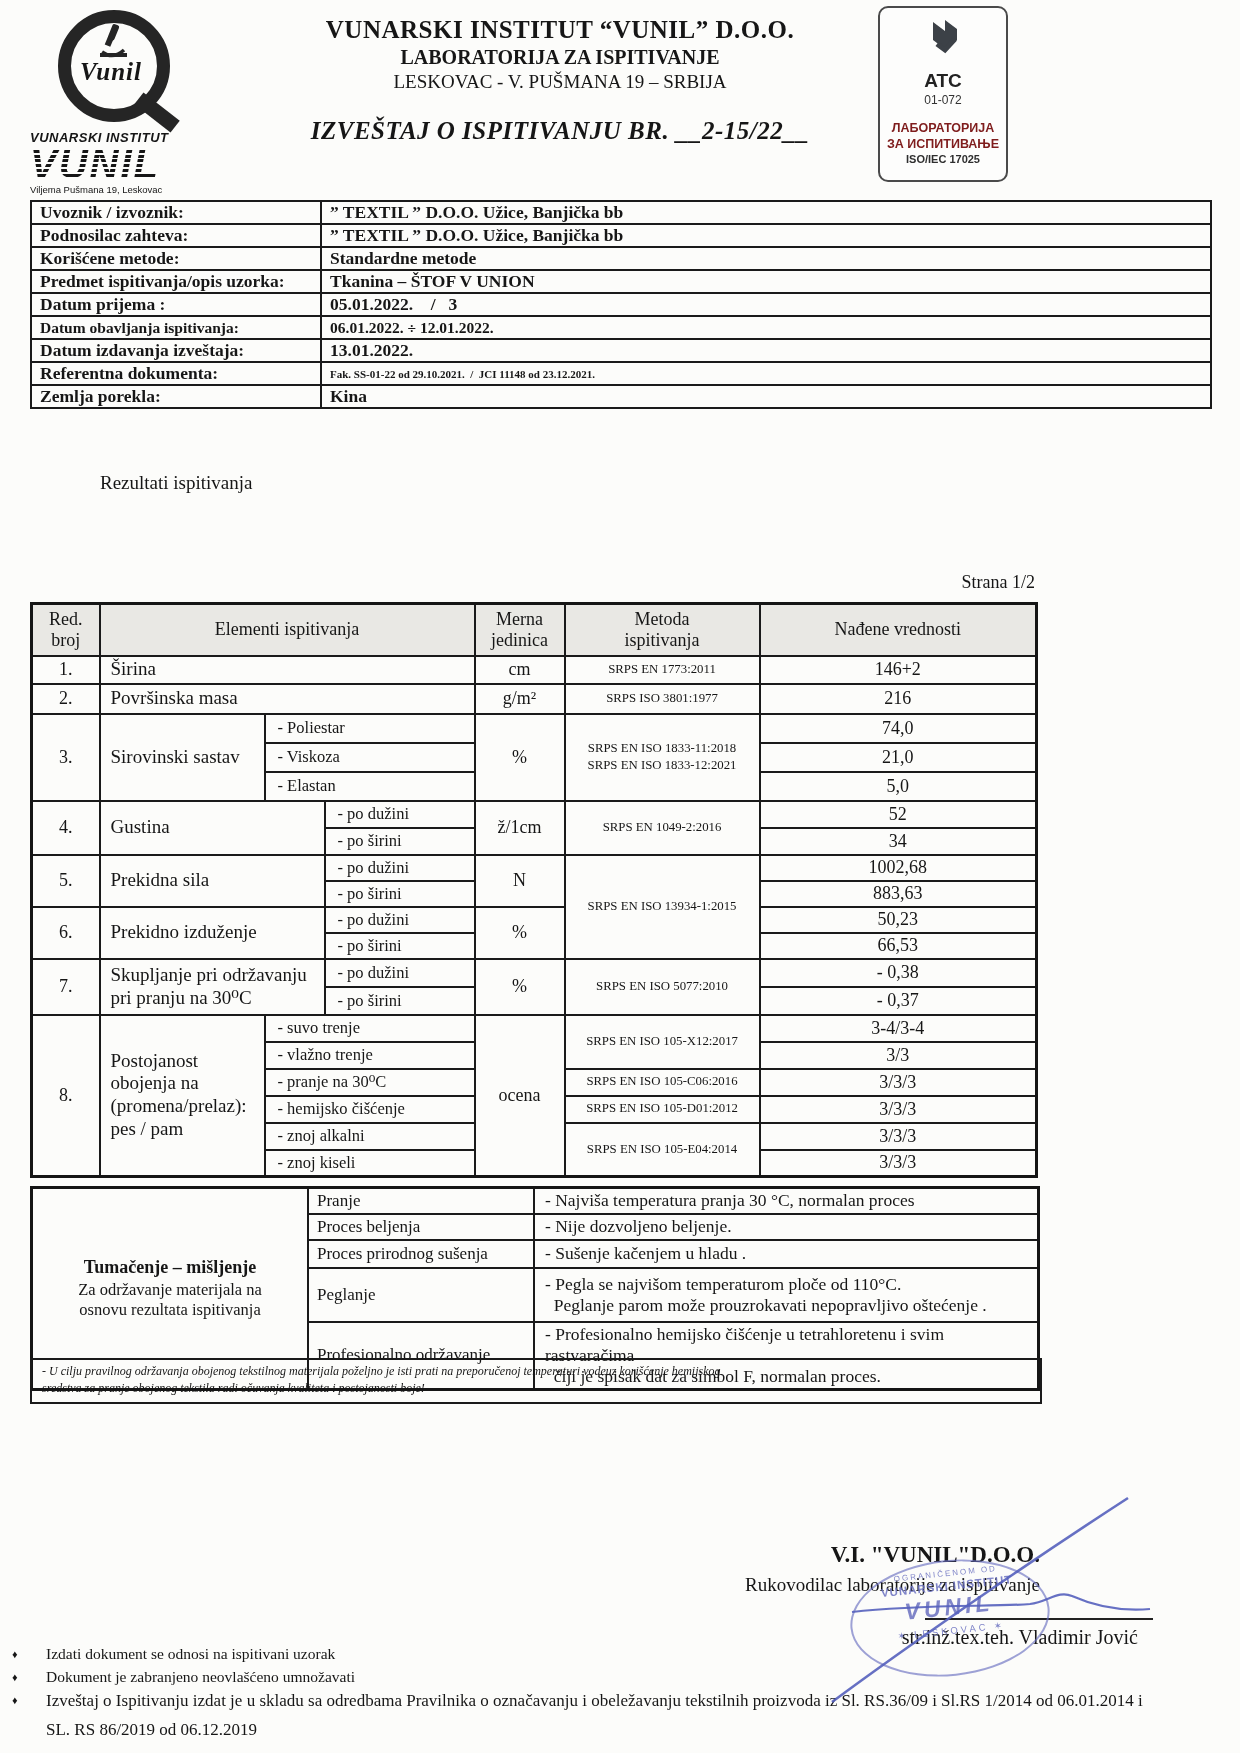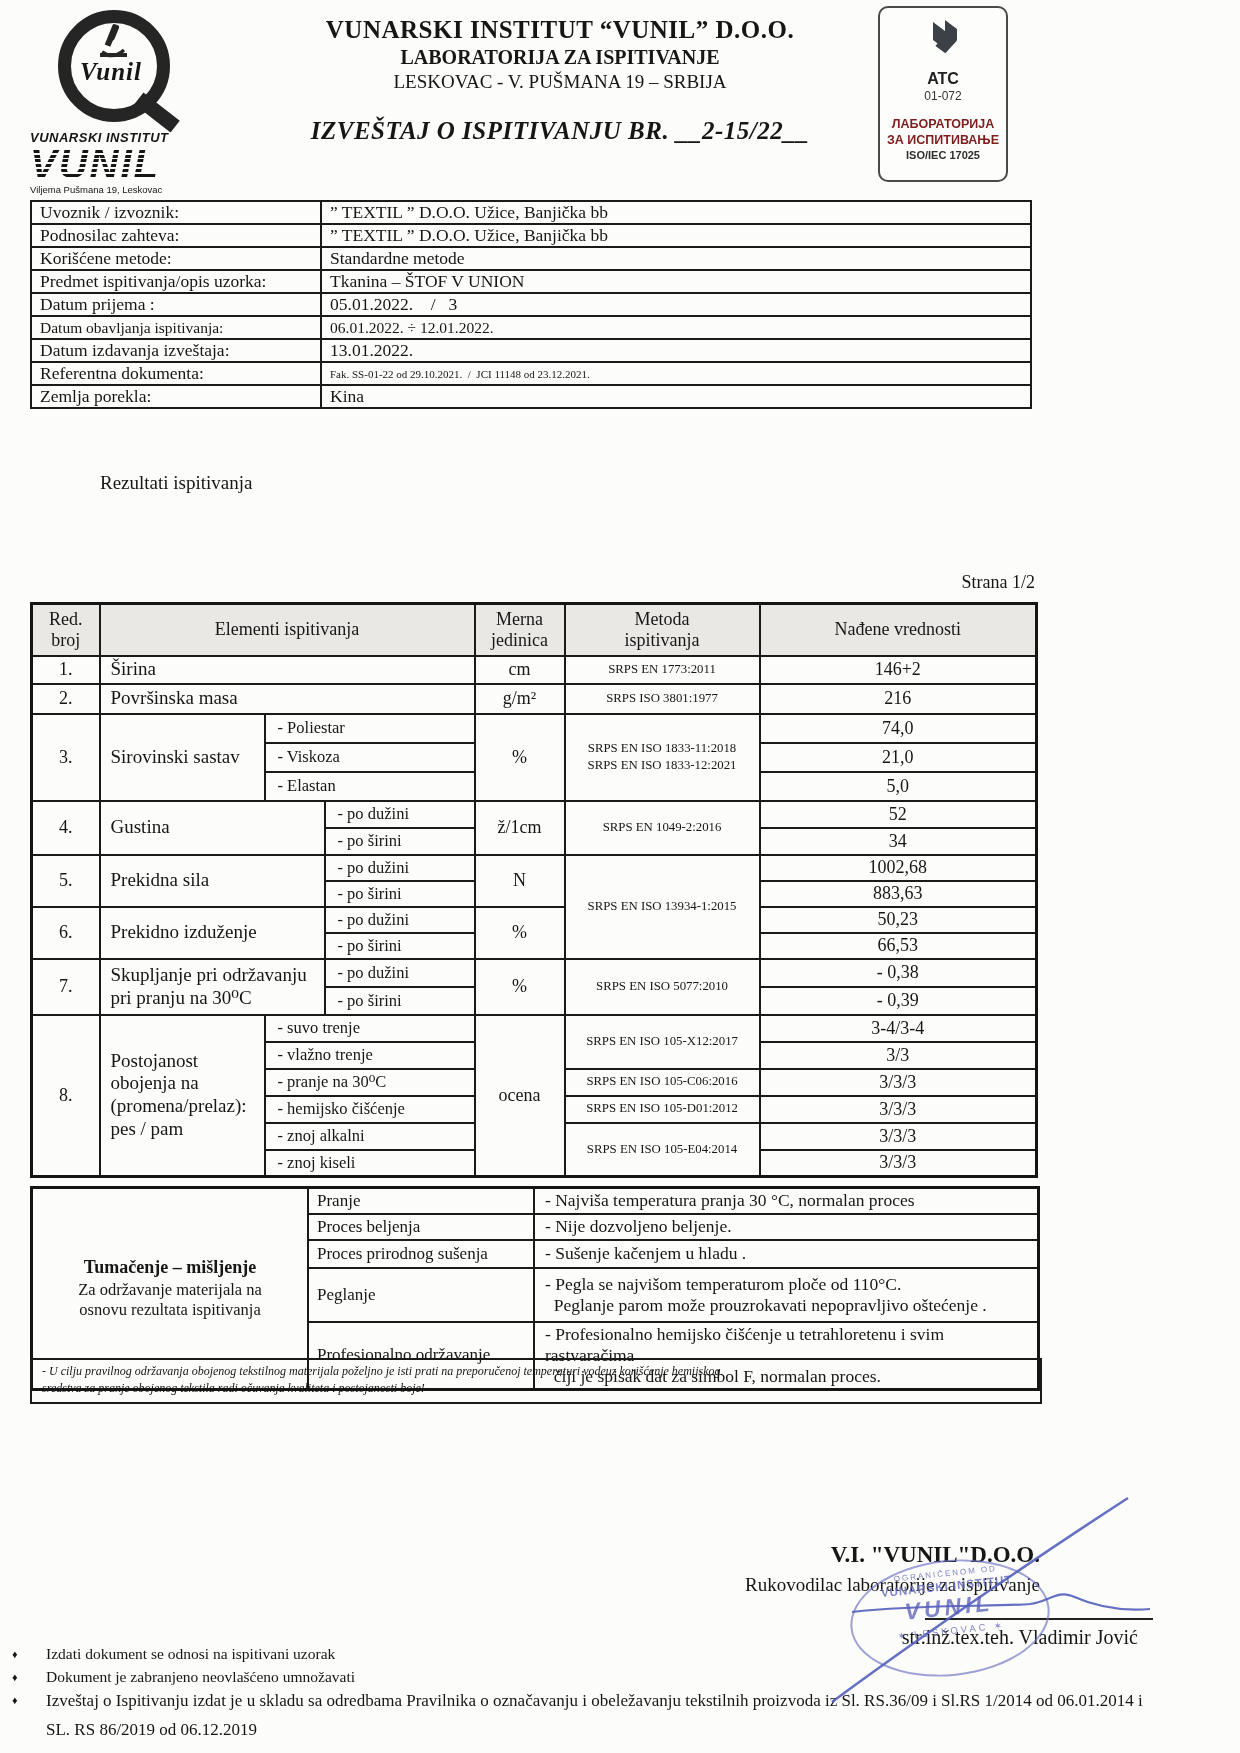--- a/index.html
+++ b/index.html
@@ -28,28 +28,28 @@
   .head-center{left:250px;top:16px;width:620px;text-align:center;}
   .hc1{font-size:25px;font-weight:bold;letter-spacing:.5px;}
   .hc2{font-size:20px;font-weight:bold;margin-top:2px;}
   .hc3{font-size:19px;margin-top:2px;text-align:center;}
   .hc4{font-size:19px;margin-top:1px;}
   .report-title{font-size:25px;font-weight:bold;font-style:italic;margin-top:24px;letter-spacing:.5px;}
 
   
   .badge{left:878px;top:6px;width:126px;height:172px;border:2px solid #4a4a4a;border-radius:10px;
     text-align:center;font-family:"Liberation Sans","DejaVu Sans",sans-serif;background:#fdfdfc;}
-  .badge-name{font-weight:bold;font-size:16px;margin-top:2px;color:#222;}
+  .badge-name{font-weight:bold;font-size:19px;margin-top:2px;color:#222;}
   .badge-code{font-size:12px;margin-top:1px;color:#333;}
   .badge-lab{font-weight:bold;font-size:12.5px;line-height:1.25;margin-top:14px;color:#7f1d1d;}
   .badge-std{font-weight:bold;font-size:11px;margin-top:1px;color:#2e2e2e;}
 
   
   table{border-collapse:collapse;}
-  .info{left:30px;top:200px;width:1002px;border:2.5px solid #1a1a1a;table-layout:fixed;}
+  .info{left:30px;top:200px;width:1182px;border:2.5px solid #1a1a1a;table-layout:fixed;font-weight:bold;}
   .info td{border:2px solid #1a1a1a;padding:0 8px;height:21px;font-size:17.5px;}
   .info td.lbl{width:272px;}
   .info tr:nth-child(6) td{font-size:15.5px;}
   .info tr:nth-child(8) td.val{font-size:11px;}
 
   .section-title{left:100px;top:472px;font-size:19px;}
   .strana{left:30px;top:572px;width:1005px;text-align:right;font-size:18px;}
 
   
   .res{left:30px;top:602px;width:1005px;border:3px solid #151515;table-layout:fixed;}
@@ -273,21 +273,21 @@
       <td class="num" rowspan="2">7.</td>
       <td colspan="2" rowspan="2" class="name pre">Skupljanje pri održavanju
 pri pranju na 30⁰C</td>
       <td class="sub">- po dužini</td>
       <td class="unit" rowspan="2">%</td>
       <td class="method" rowspan="2">SRPS EN ISO 5077:2010</td>
       <td class="val">- 0,38</td>
     </tr>
     <tr style="height:28px">
       <td class="sub">- po širini</td>
-      <td class="val">- 0,39</td>
+      <td class="val">- 0,37</td>
     </tr>
     <tr style="height:27px">
       <td class="num" rowspan="6">8.</td>
       <td class="name pre" rowspan="6">Postojanost
 obojenja na
 (promena/prelaz):
 pes / pam</td>
       <td colspan="2" class="sub">- suvo trenje</td>
       <td class="unit" rowspan="6">ocena</td>
       <td class="method" rowspan="2">SRPS EN ISO 105-X12:2017</td>

